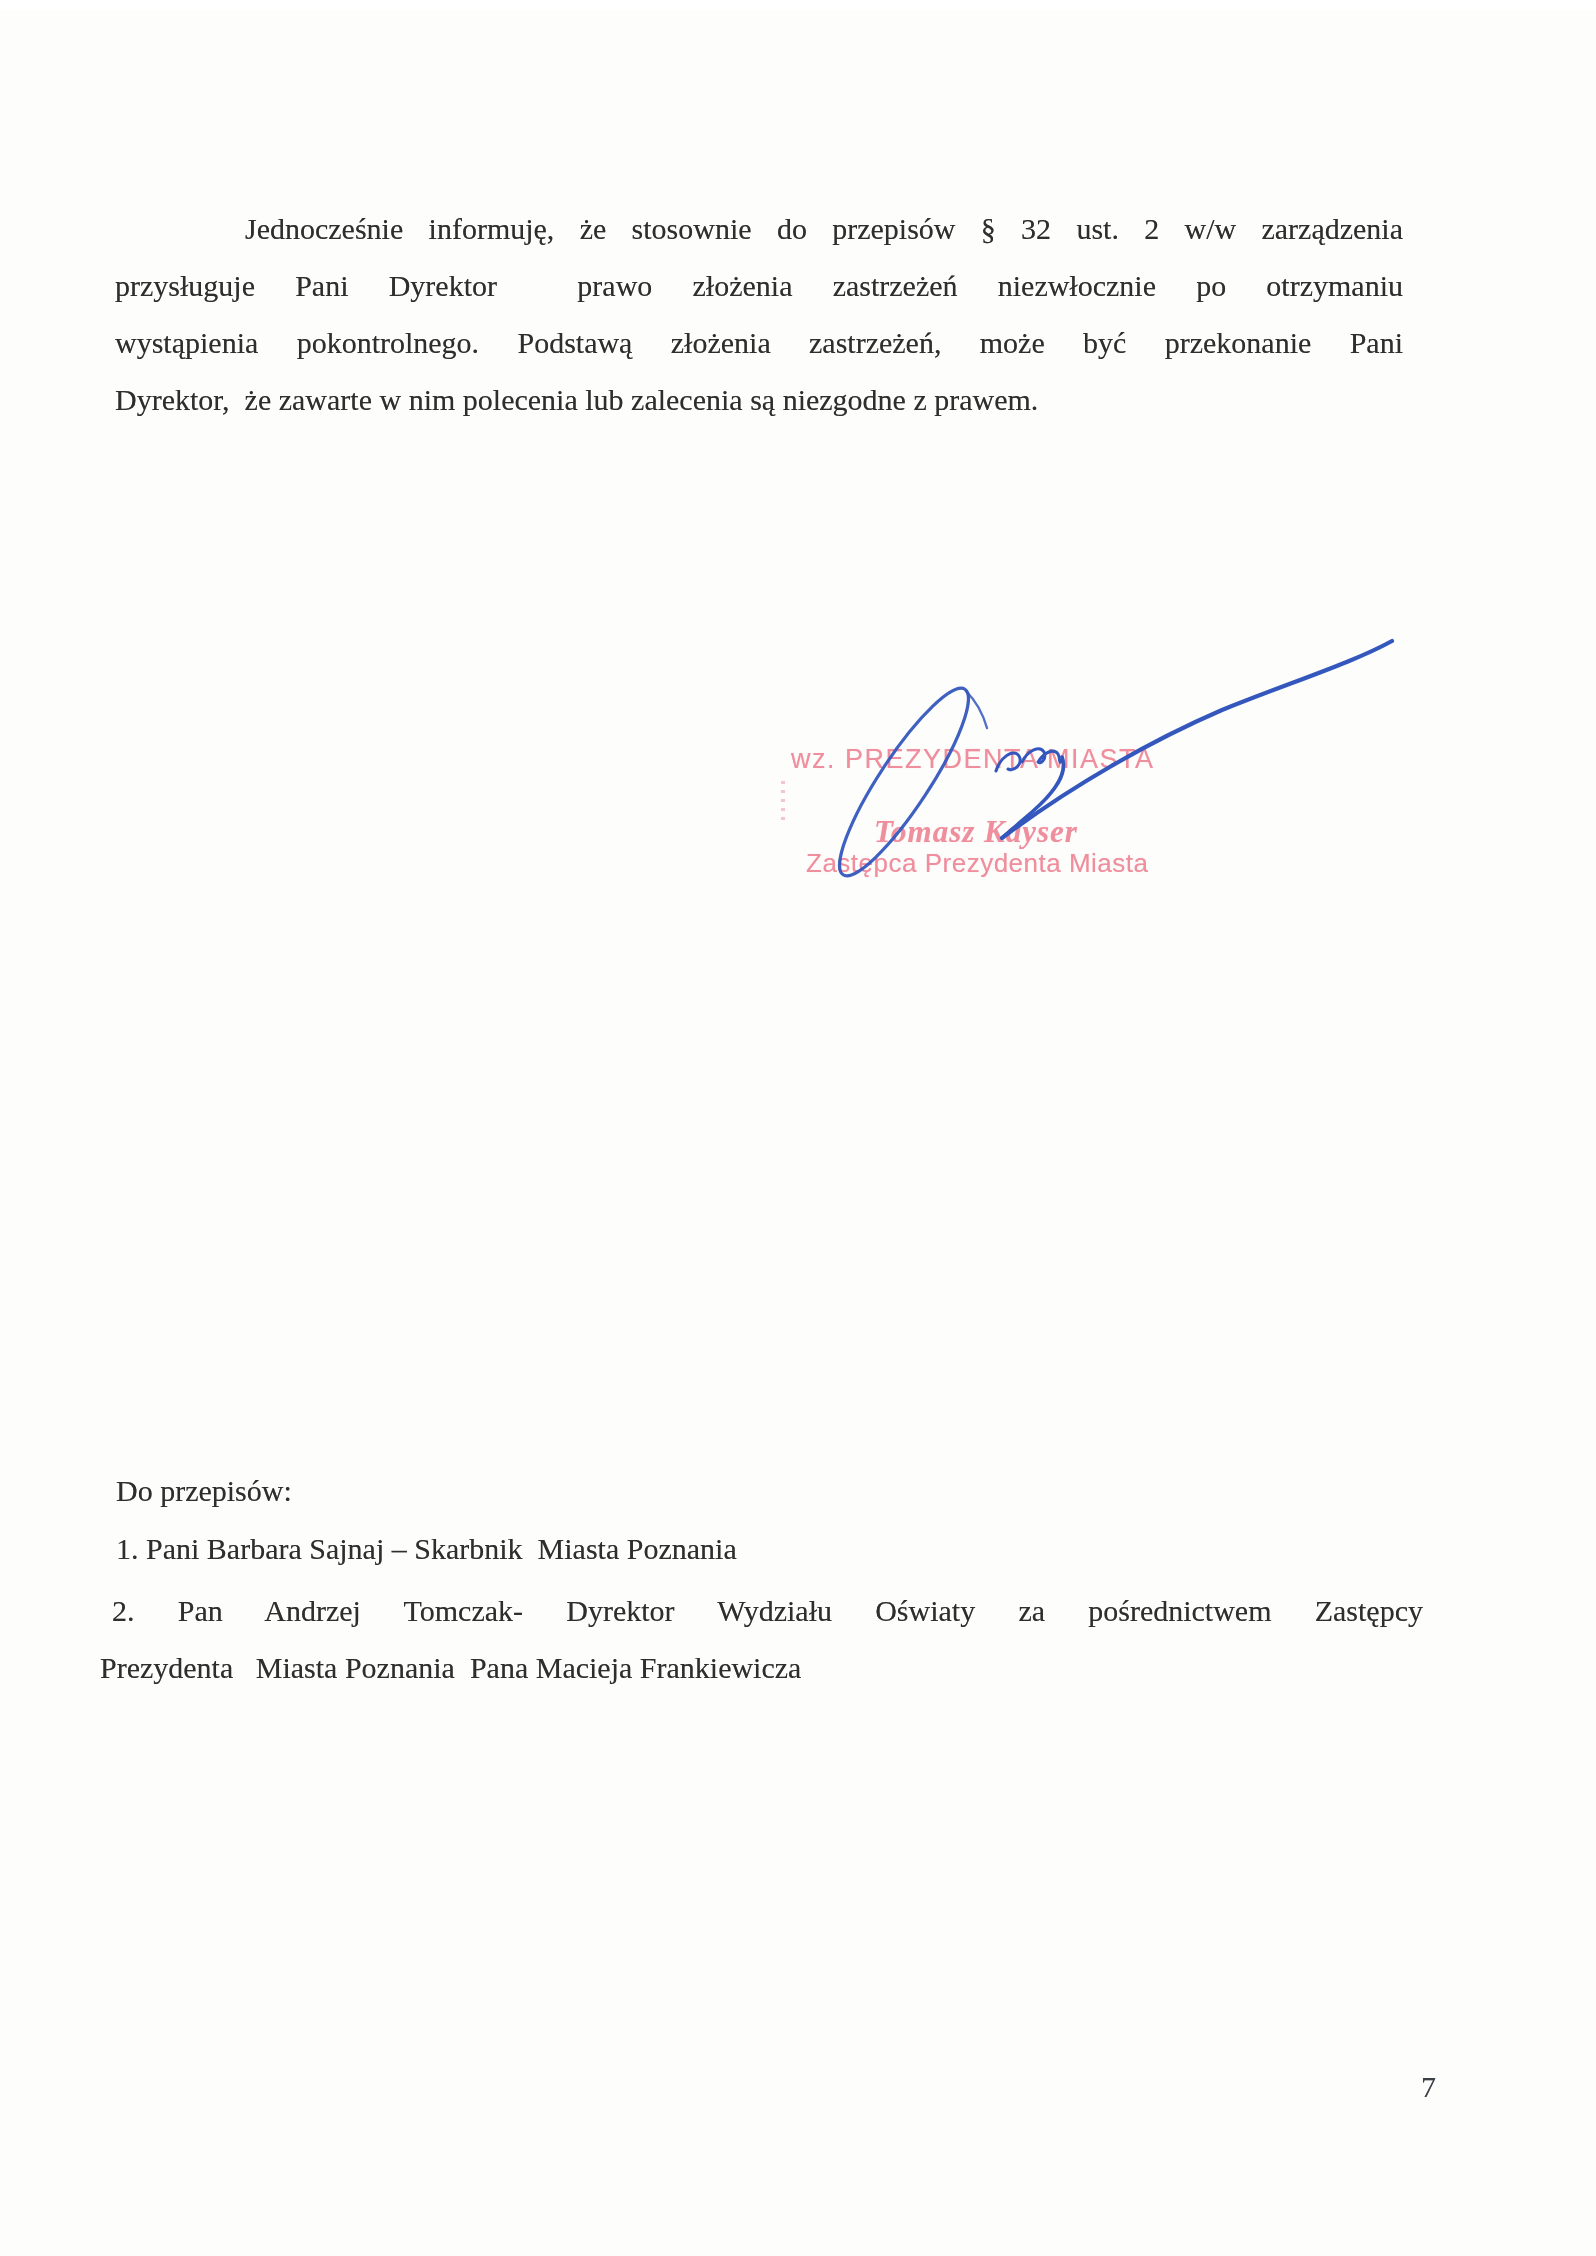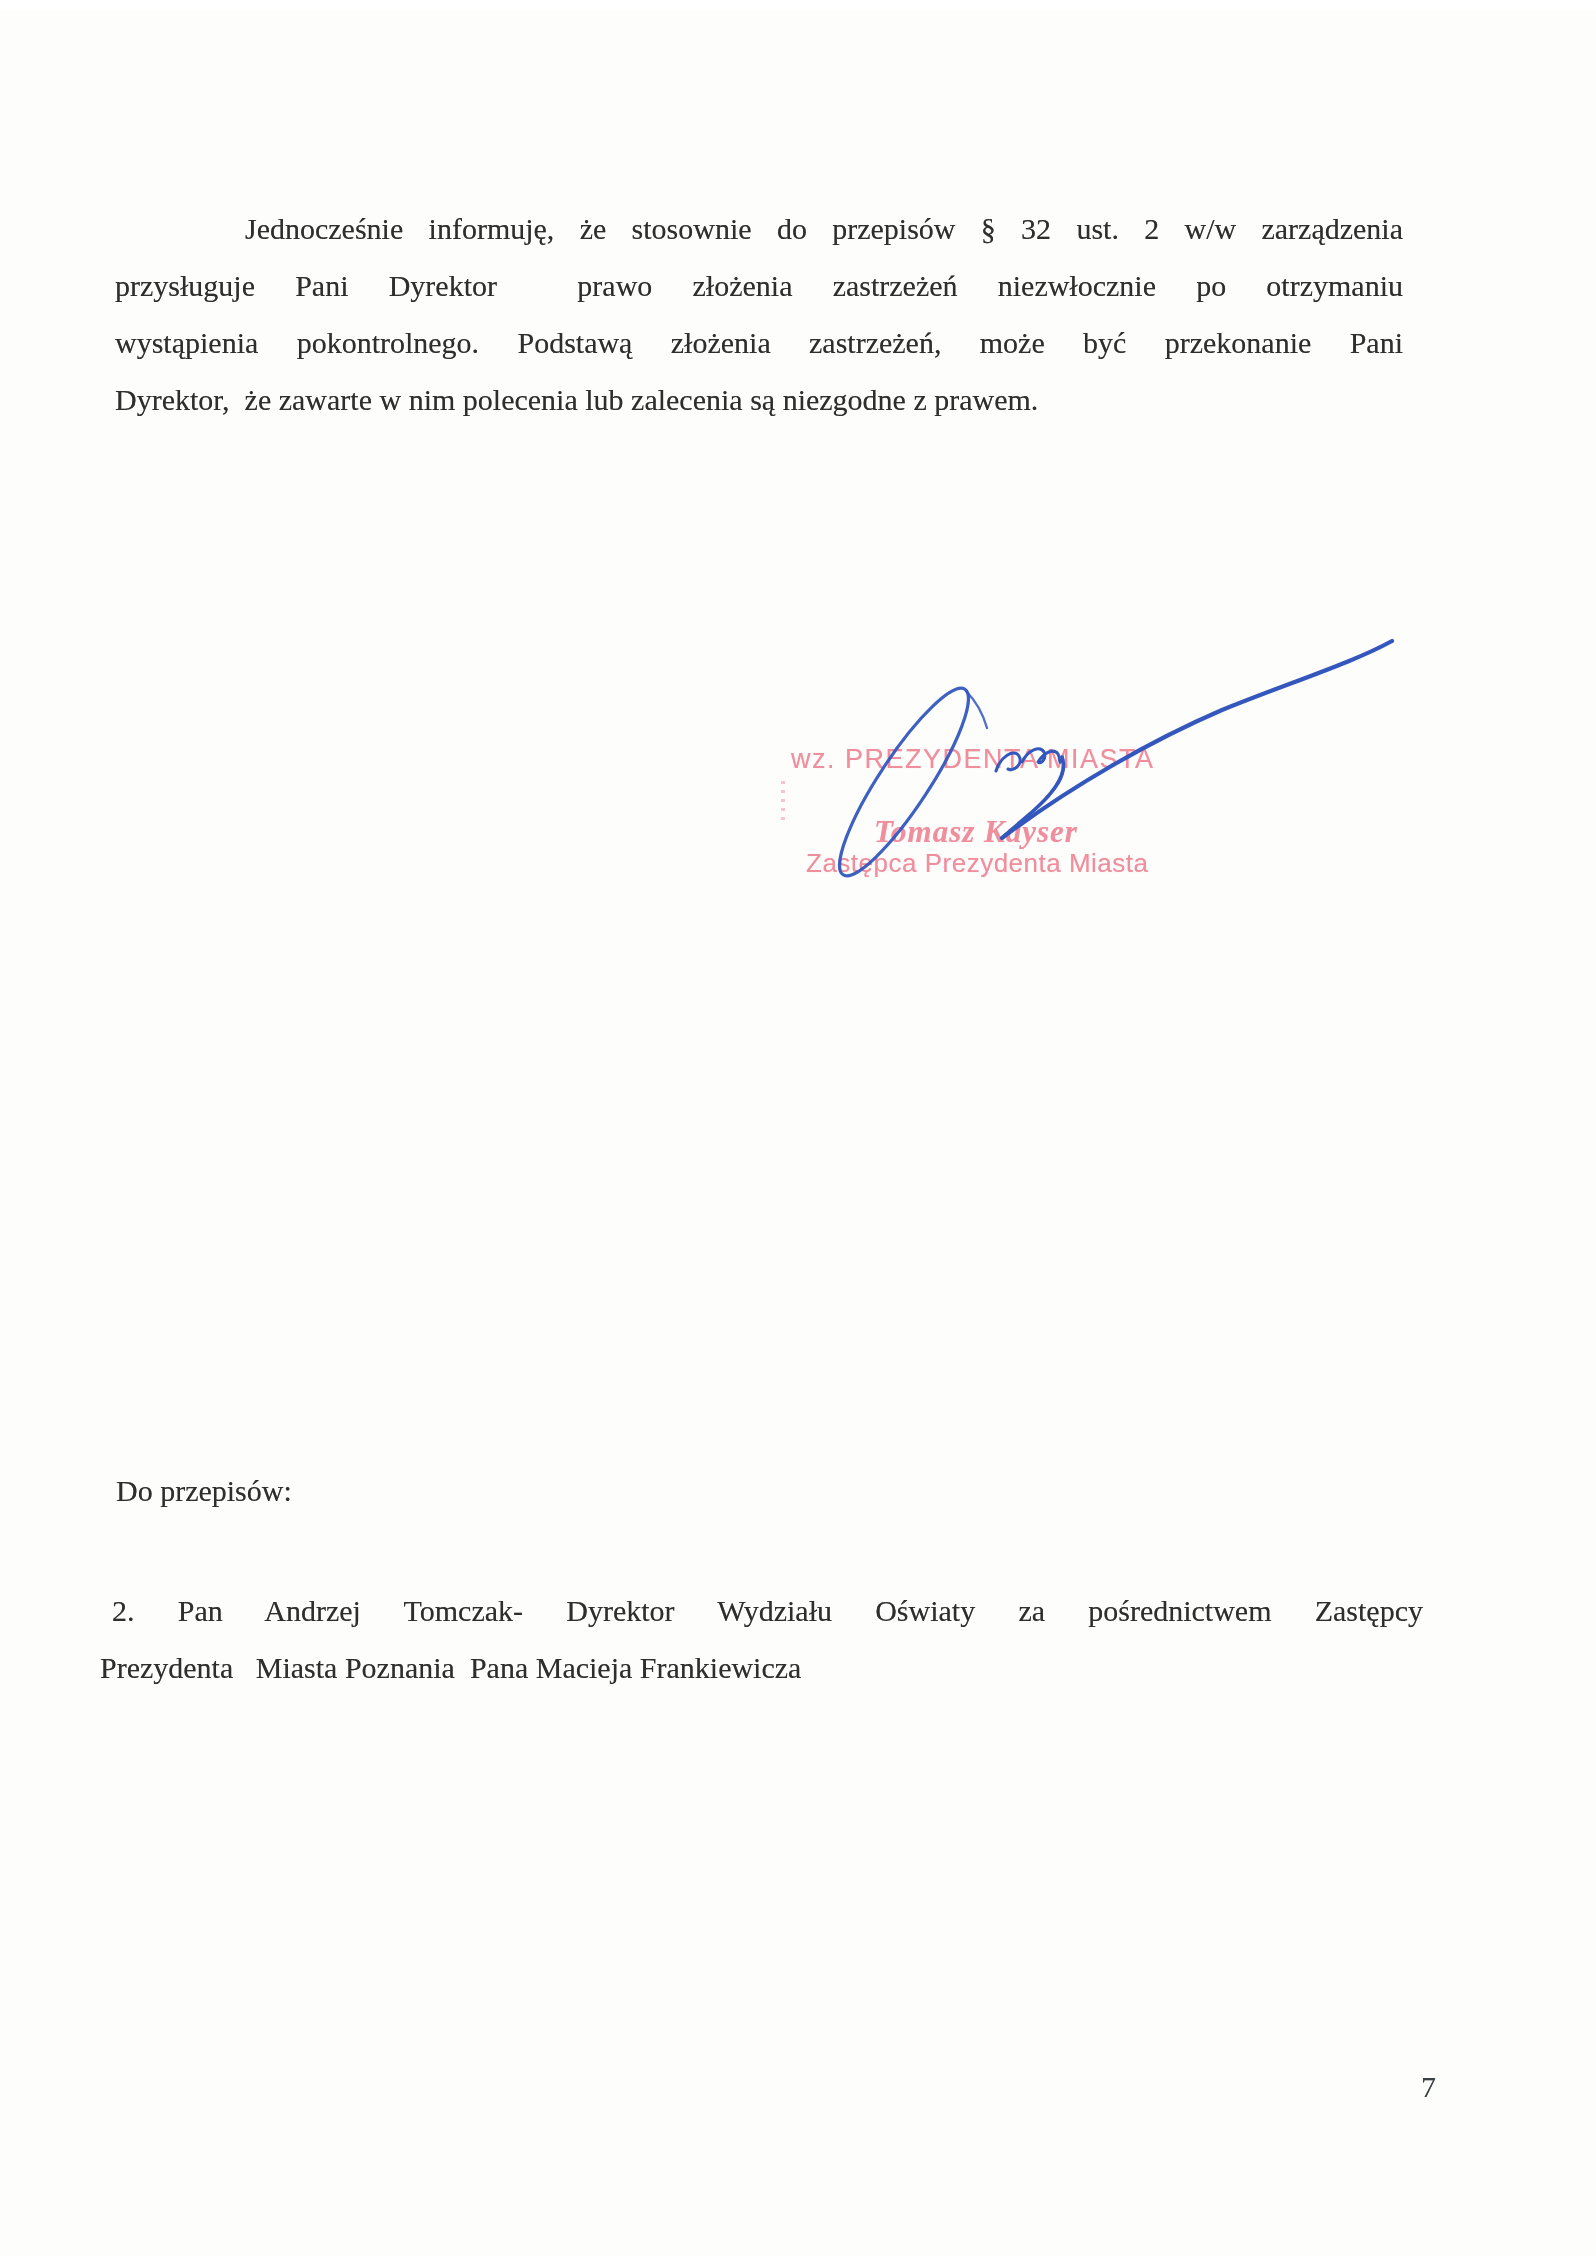--- a/index.html
+++ b/index.html
@@ -87,18 +87,19 @@
       <path d="M 226,200 C 230,186 244,177 249,185 C 253,192 245,201 238,198" stroke-width="3"></path>
       <path d="M 252,191 C 258,179 270,174 274,181 C 277,187 271,194 268,191 C 274,181 284,177 288,183 C 291,188 288,194 292,190" stroke-width="3"></path>
 
       <path d="M 292,186 C 298,202 286,220 262,241 L 234,265" stroke-width="3.6"></path>
 
       <path d="M 232,267 C 300,216 380,170 452,139 C 524,110 582,92 622,70" stroke-width="4.2"></path>
     </g>
   </svg>
 
   <div class="txt dist-header">Do przepisów:</div>
+  <div class="txt dist-item1">1. Pani Barbara Sajnaj – Skarbnik &nbsp;Miasta Poznania</div>
   <div class="txt just dist-item2a">2. Pan Andrzej Tomczak- Dyrektor Wydziału Oświaty za pośrednictwem Zastępcy</div>
   <div class="txt dist-item2b">Prezydenta &nbsp;&nbsp;Miasta Poznania &nbsp;Pana Macieja Frankiewicza</div>
 
   <div class="txt pageno">7</div>
 
 </div>
 
 </body></html>

